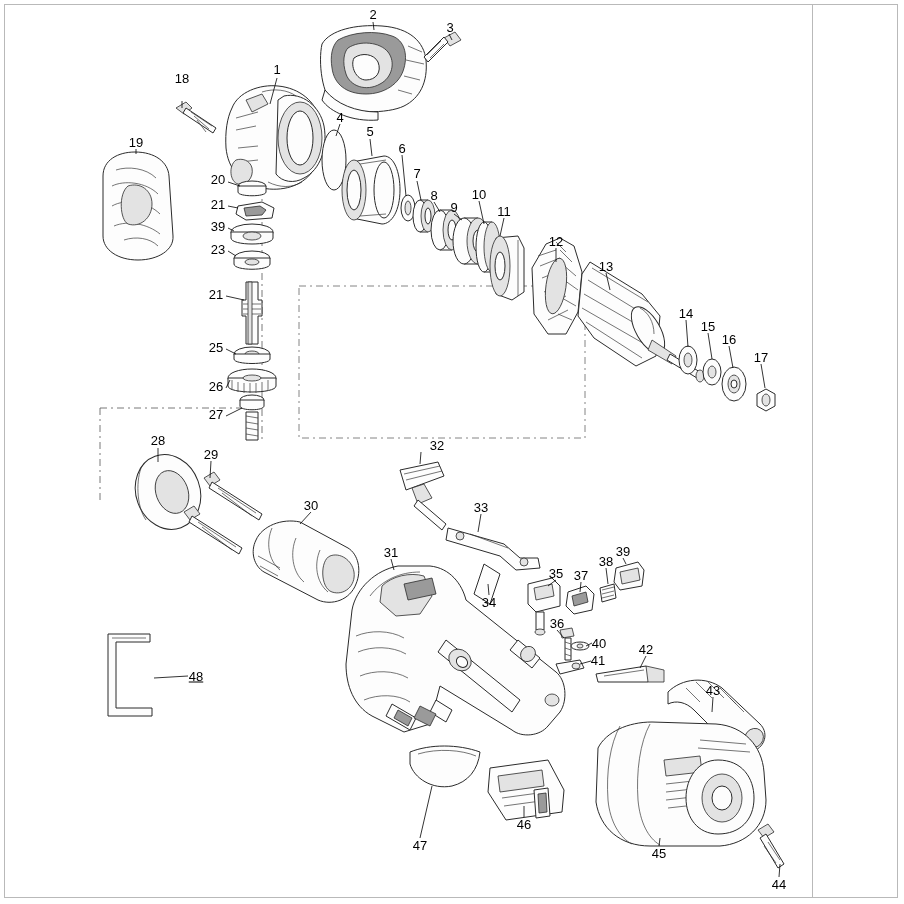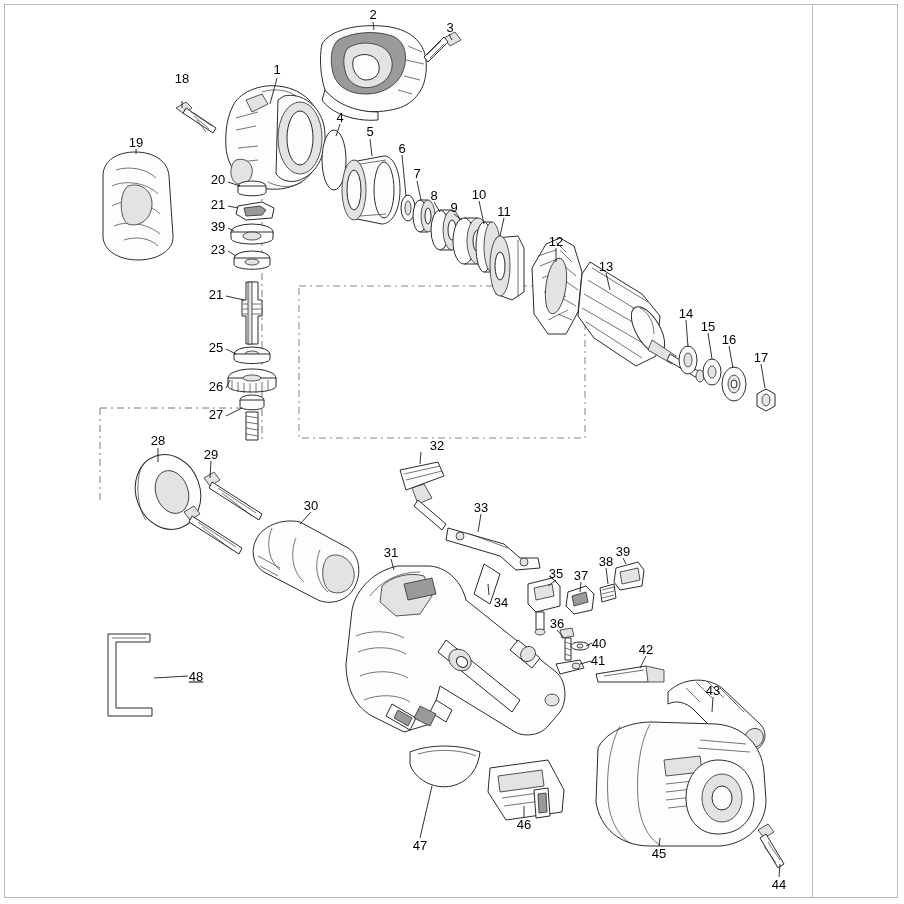--- a/index.html
+++ b/index.html
@@ -492,21 +492,21 @@
   <div class="callout" style="left:216px; top:294px;">21</div>
   <div class="callout" style="left:216px; top:347px;">25</div>
   <div class="callout" style="left:216px; top:386px;">26</div>
   <div class="callout" style="left:216px; top:414px;">27</div>
   <div class="callout" style="left:158px; top:440px;">28</div>
   <div class="callout" style="left:211px; top:454px;">29</div>
   <div class="callout" style="left:311px; top:505px;">30</div>
   <div class="callout" style="left:391px; top:552px;">31</div>
   <div class="callout" style="left:421px; top:445px;margin-left:16px;">32</div>
   <div class="callout" style="left:481px; top:507px;">33</div>
-  <div class="callout" style="left:489px; top:602px;margin-left:12px;">34</div>
+  <div class="callout" style="left:489px; top:602px;">34</div>
   <div class="callout" style="left:556px; top:573px;">35</div>
   <div class="callout" style="left:557px; top:623px;">36</div>
   <div class="callout" style="left:581px; top:575px;">37</div>
   <div class="callout" style="left:606px; top:561px;">38</div>
   <div class="callout" style="left:623px; top:551px;text-align:right;">39</div>
   <div class="callout" style="left:599px; top:643px;">40</div>
   <div class="callout" style="left:598px; top:660px;">41</div>
   <div class="callout" style="left:646px; top:649px;">42</div>
   <div class="callout" style="left:713px; top:690px;">43</div>
   <div class="callout" style="left:779px; top:884px;">44</div>

